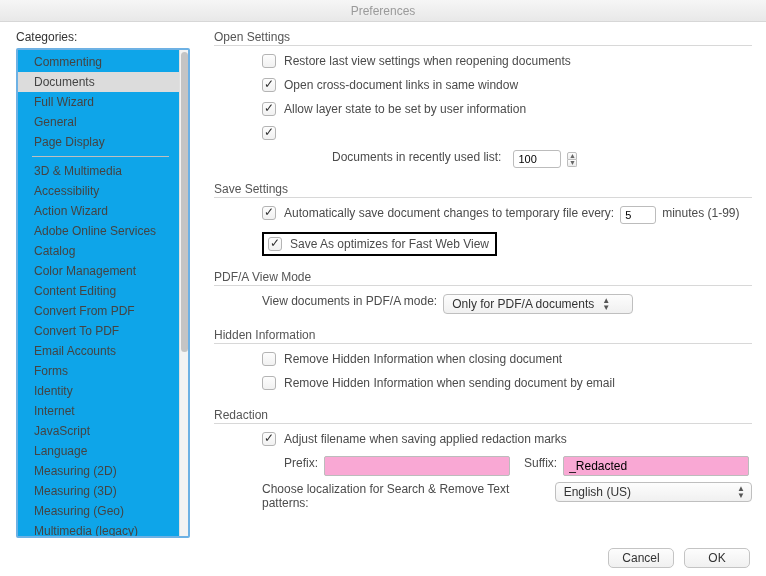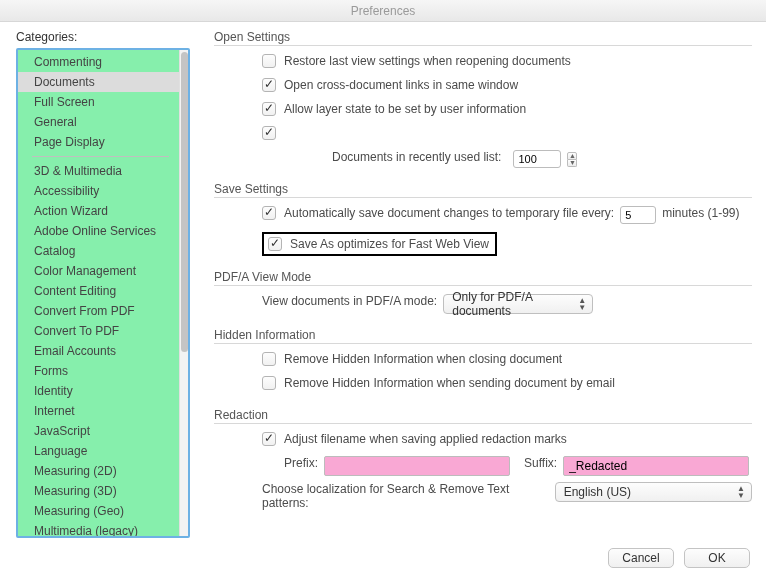--- a/index.html
+++ b/index.html
@@ -33,21 +33,21 @@
   .sidebar-title {
     font-size: 12px;
     margin-bottom: 4px;
     color: #333;
   }
   .listbox {
     border: 2px solid #6db1e4;
     border-radius: 2px;
     height: 490px;
     position: relative;
-    background: #86efac;
+    background: #0ea5e9;
   }
   .list-inner {
     position: absolute;
     left: 0; right: 9px; top: 0; bottom: 0;
     overflow: hidden;
     padding: 2px 0;
   }
   .list-scroll {
     position: absolute;
     right: 0; top: 0; bottom: 0;
@@ -210,21 +210,21 @@
 
 <div class="container">
 
   <div class="sidebar-wrap">
     <div class="sidebar-title">Categories:</div>
     <div class="listbox">
       <div class="list-inner">
         <div id="group1">
             <div class="list-item">Commenting</div>
             <div class="list-item selected">Documents</div>
-            <div class="list-item">Full Screen</div>
+            <div class="list-item">Full Wizard</div>
             <div class="list-item">General</div>
             <div class="list-item">Page Display</div>
           </div>
         <div class="list-divider"></div>
         <div id="group2">
             <div class="list-item">3D &amp; Multimedia</div>
             <div class="list-item">Accessibility</div>
             <div class="list-item">Action Wizard</div>
             <div class="list-item">Adobe Online Services</div>
             <div class="list-item">Catalog</div>
@@ -297,21 +297,21 @@
           </span>
         </div>
       </div>
     </div>
 
     <div class="section">
       <div class="section-title">PDF/A View Mode</div>
       <div class="section-body">
         <div class="row">
           <span class="label-inline">View documents in PDF/A mode:</span>
-          <span class="select" style="width:150px">
+          <span class="select" style="width:190px">
             <span>Only for PDF/A documents</span>
             <span class="dbl-chevron">
                 <span>▲</span>
                 <span>▼</span>
               </span>
           </span>
         </div>
       </div>
     </div>
 

